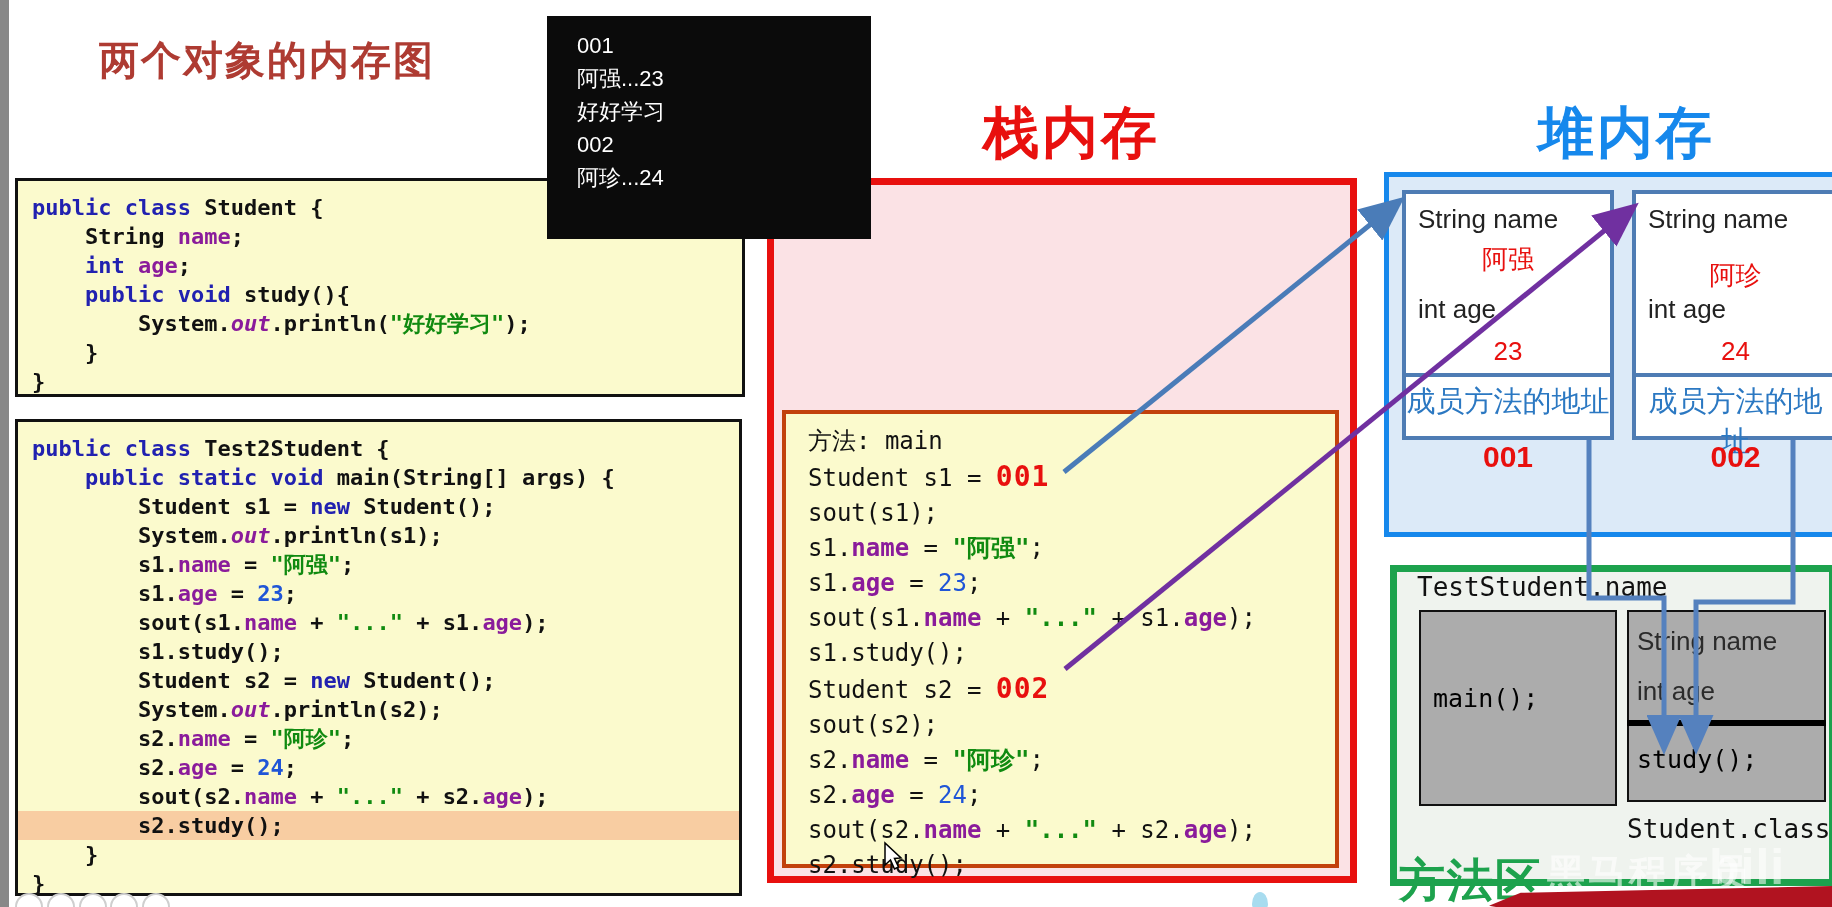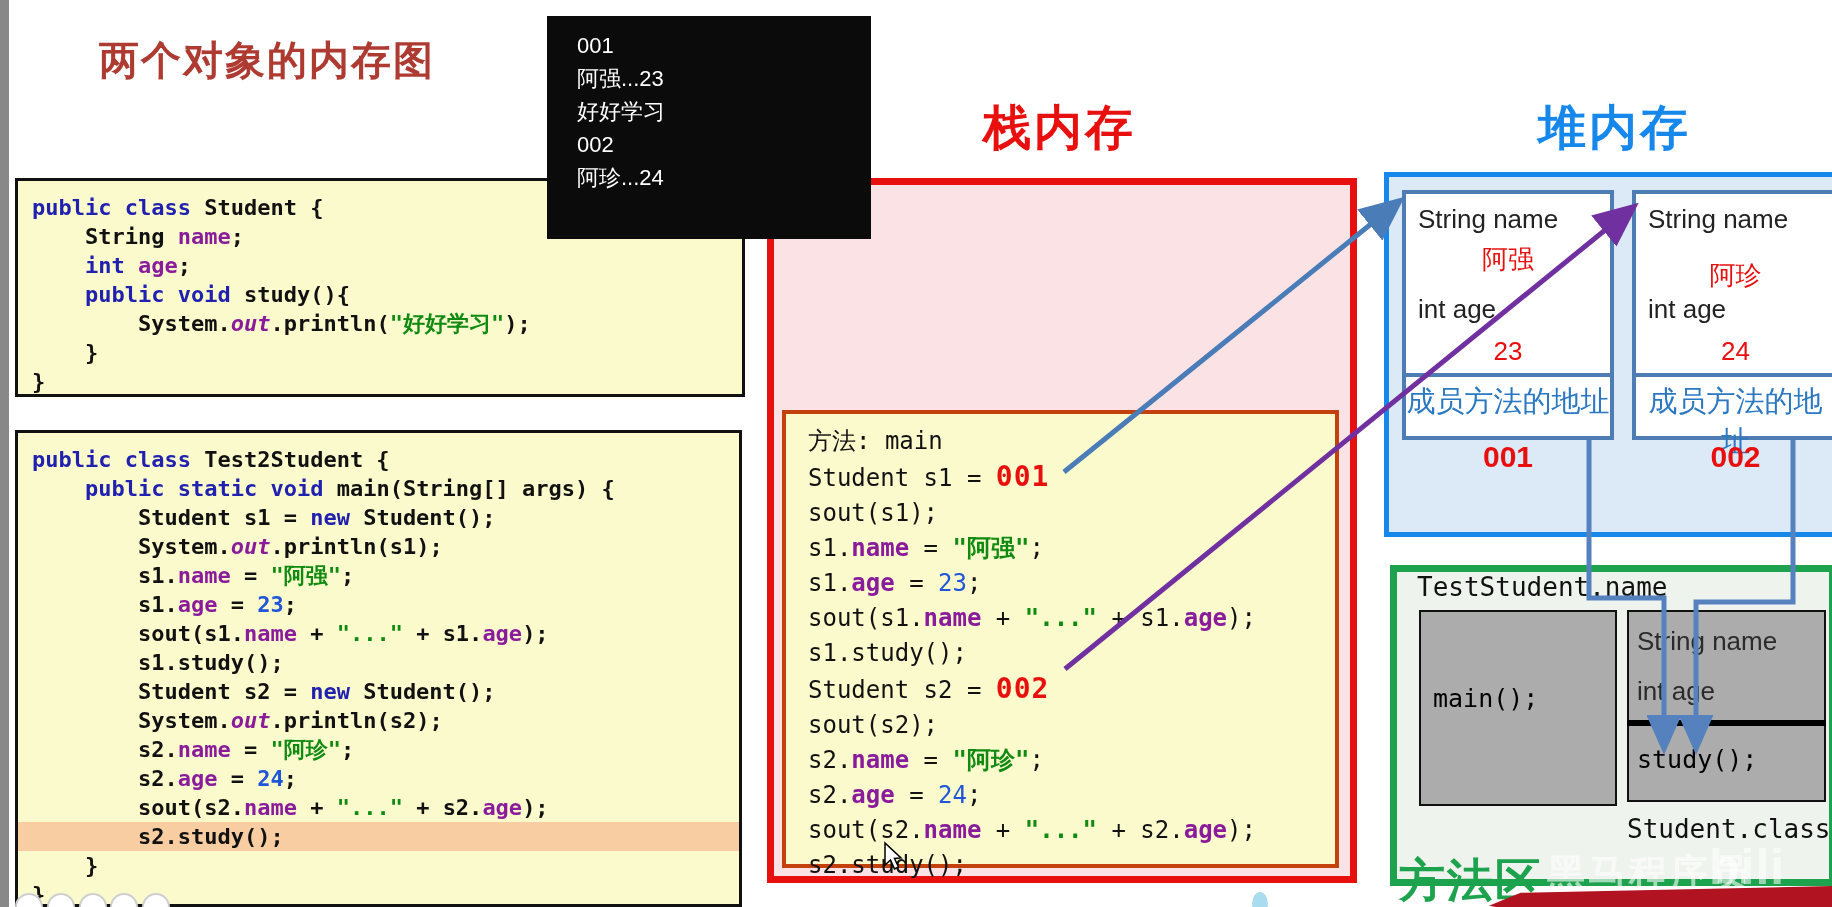--- a/index.html
+++ b/index.html
@@ -1,32 +1,32 @@
 <!DOCTYPE html>
 <html style="--title-red: #AE3B32; --bright-red: #E8100E; --heap-blue: #1688EC; --steel-blue: #4E7CB4; --addr-blue: #2B78C2; --method-green: #1DA24D; --kw-navy: #2121B0; --member-purple: #8A1B9B; --str-green: #108A10; --num-blue: #1F55D7; --code-yellow: #FBFACD; --stack-pink: #FBE2E5; --heap-bg: #DCEAF8; --method-bg: #EFF3EE; --hl-orange: #F8CDA2; --ribbon-red: #B11320; --arrow-blue: #4A7CB8; --arrow-purple: #7030A0; --connector-blue: #5581BE;"><head>
 <meta charset="utf-8">
 <style>
   html,body{margin:0;padding:0;background:#888;}
   #canvas{position:relative;width:1832px;height:907px;background:#ffffff;overflow:hidden;
           font-family:"Liberation Sans",sans-serif;margin-left:9px;}
   
   .slide-title{position:absolute;left:90px;top:33px;font-size:40px;font-weight:bold;
                color:var(--title-red);letter-spacing:2px;}
-  .mem-title{position:absolute;top:96px;font-size:48px;font-weight:bold;letter-spacing:3px;}
+  .mem-title{position:absolute;top:96px;font-size:56px;font-weight:bold;letter-spacing:3px;}
   #stack-title{left:974px;color:var(--bright-red);}
   #heap-title{left:1529px;color:var(--heap-blue);}
   
   .console{position:absolute;left:538px;top:16px;width:324px;height:223px;background:#0b0b0b;
            color:#fff;font-size:22px;line-height:33px;padding:13px 0 0 30px;box-sizing:border-box;z-index:5;}
   
   .codebox{position:absolute;background:var(--code-yellow);border:3px solid #111;
            font-family:"DejaVu Sans Mono","Liberation Mono",monospace;font-weight:bold;
            font-size:22px;line-height:29px;padding:12px 0 0 14px;box-sizing:border-box;white-space:pre;z-index:1;}
   #code-student{left:6px;top:178px;width:730px;height:219px;}
-  #code-test{left:6px;top:430px;width:727px;height:477px;}
+  #code-test{left:6px;top:419px;width:727px;height:477px;}
   .cl{position:relative;}
   .cl.hl{background:var(--hl-orange);margin-left:-14px;padding-left:14px;margin-right:0;}
   .c-k{color:var(--kw-navy);font-weight:bold;}
   .c-m{color:var(--member-purple);font-weight:bold;}
   .c-s{color:var(--str-green);font-weight:bold;}
   .c-n{color:var(--num-blue);}
   .c-o{color:var(--member-purple);font-style:italic;font-weight:bold;}
   .c-p{color:#111;}
   .c-r{color:var(--bright-red);font-weight:bold;font-size:28px;letter-spacing:1px;}
   

